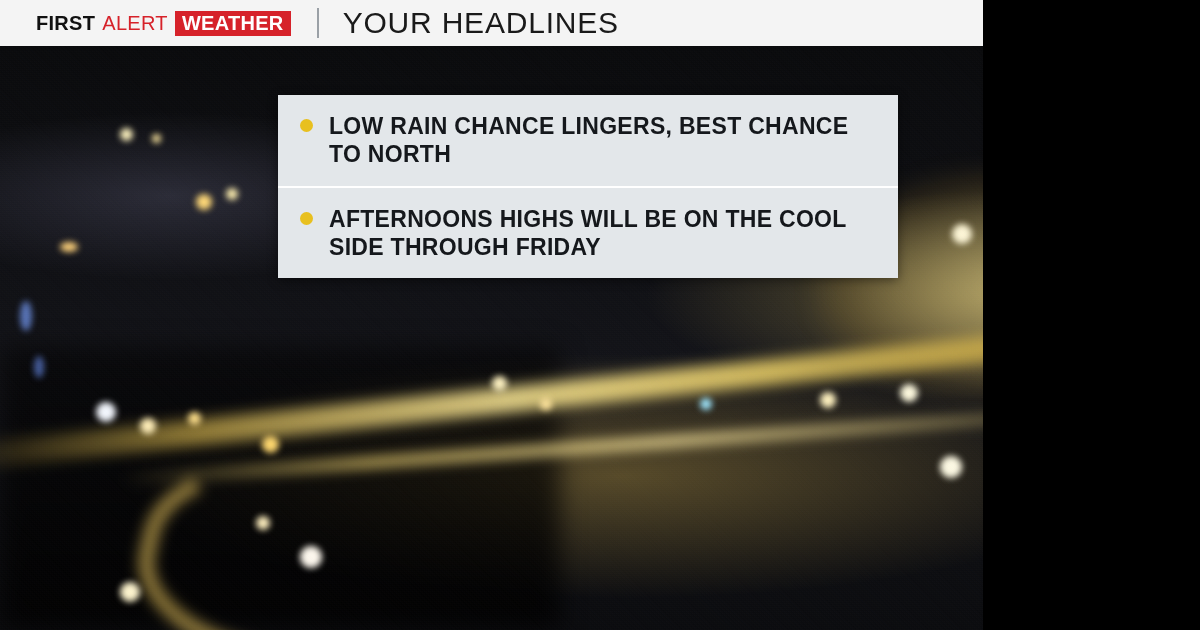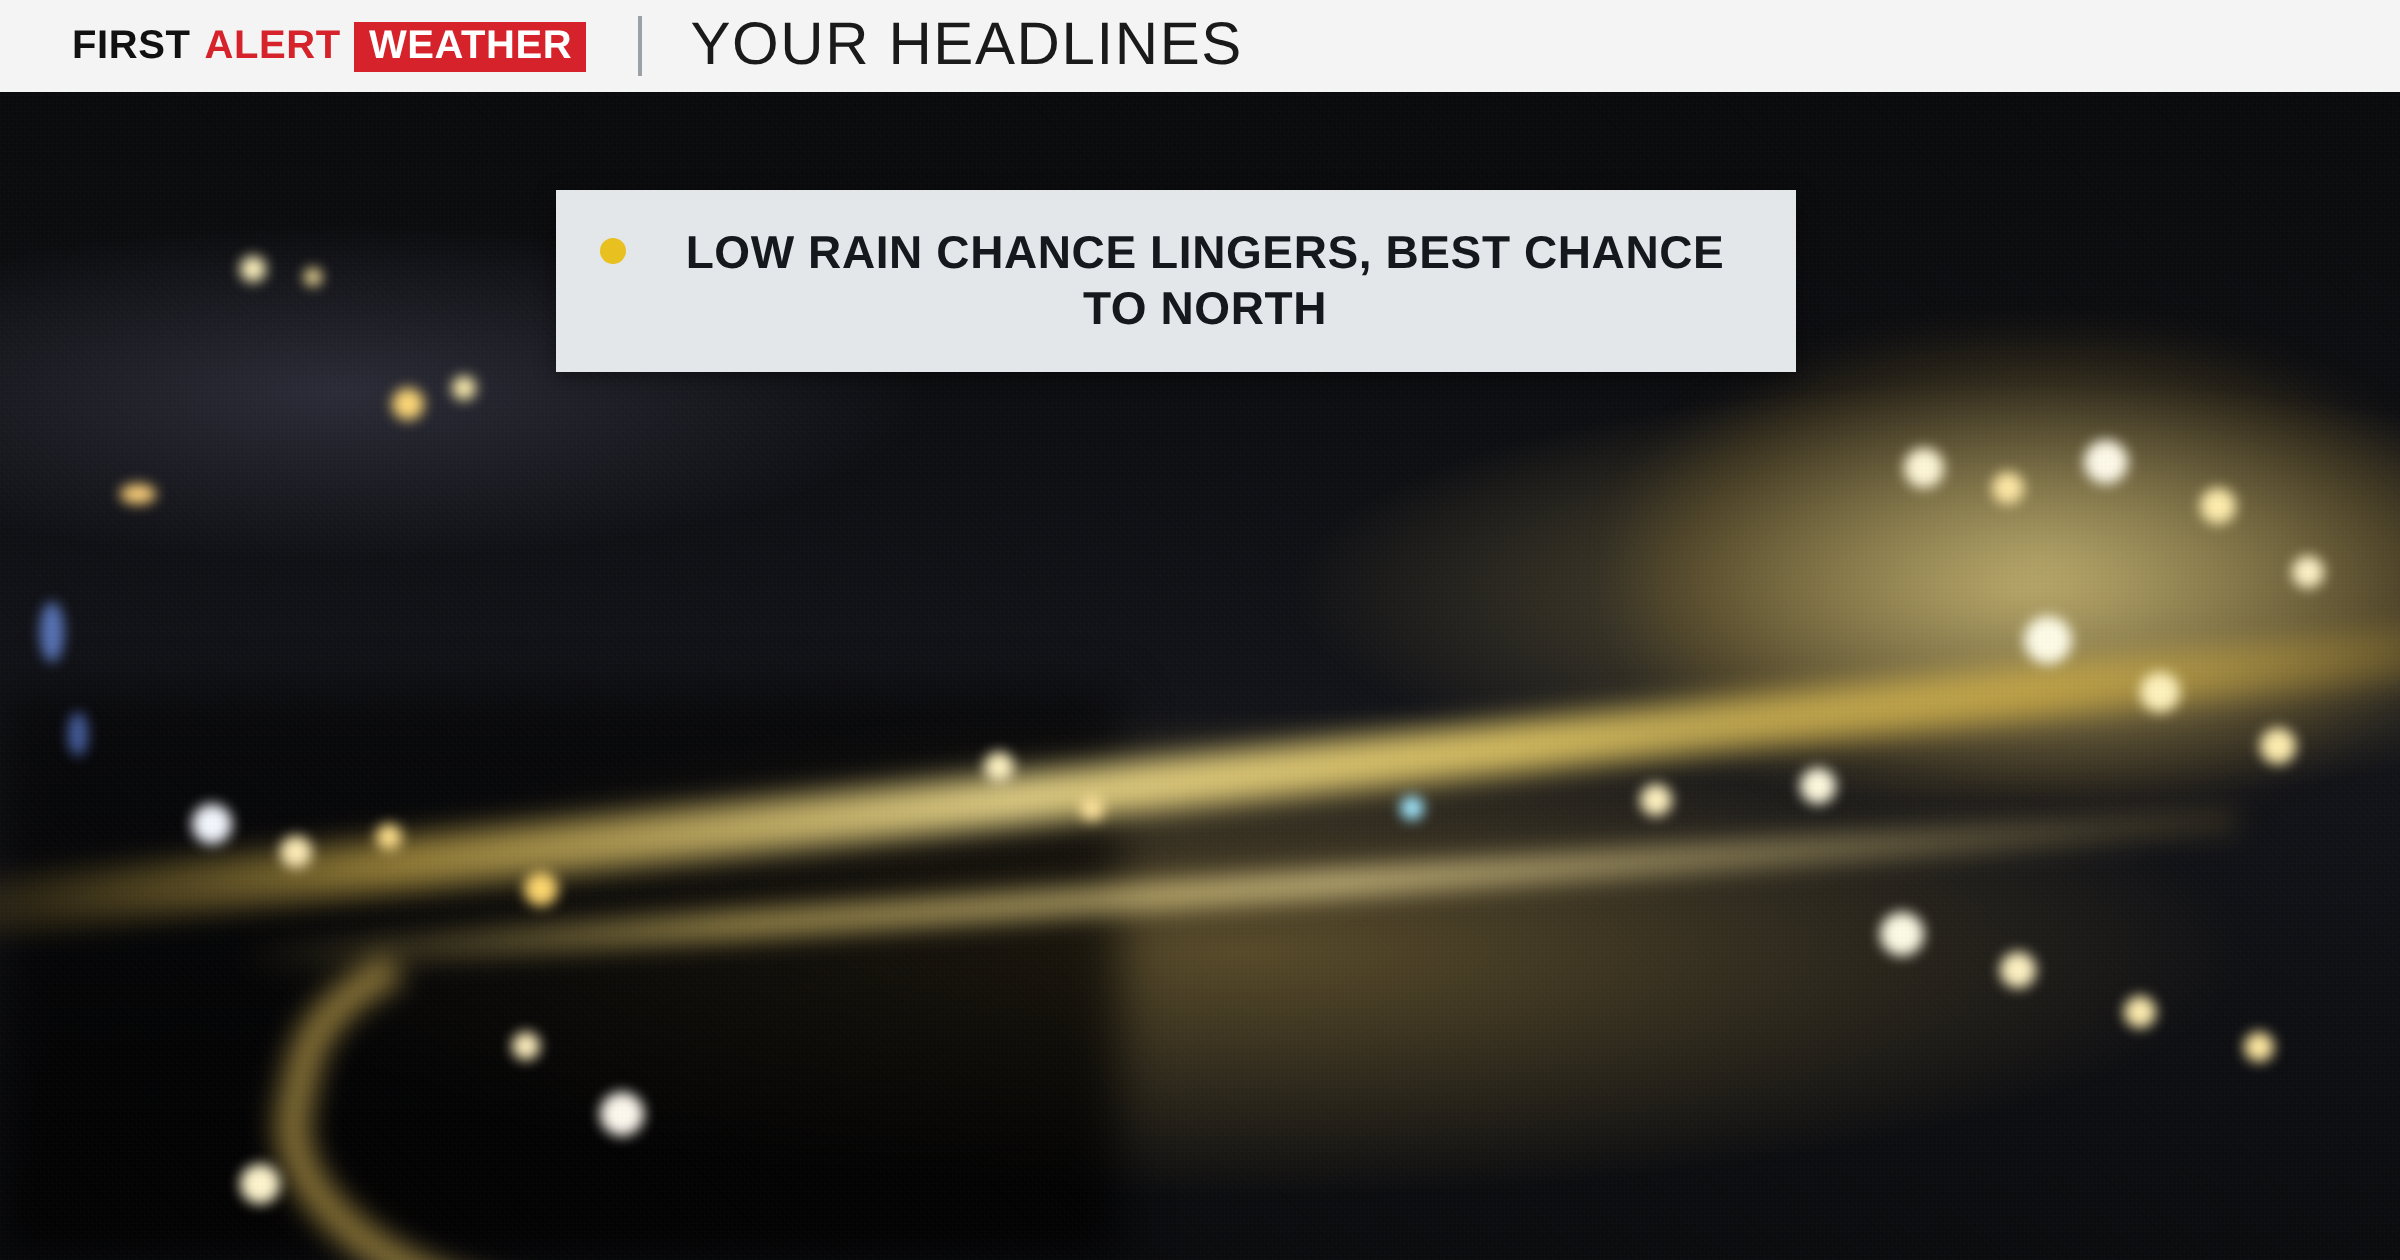--- a/index.html
+++ b/index.html
@@ -8,25 +8,24 @@
     background: #000;
   }
   body {
     width: 1200px;
     height: 630px;
     overflow: hidden;
     font-family: "Liberation Sans", sans-serif;
   }
   .screen {
     position: relative;
-    width: 1200px;
+    width: 983px;
     height: 630px;
     overflow: hidden;
     background: #4c1d95;
-    text-align: center;
   }
 
   
   .header {
     position: absolute;
     top: 0; left: 0;
     width: 1200px;
     height: 46px;
     background: #f4f4f4;
     display: flex;
@@ -43,21 +42,21 @@
   }
   .brand-first {
     font-size: 20px;
     color: #111;
     font-weight: bold;
     letter-spacing: 0.3px;
   }
   .brand-alert {
     font-size: 20px;
     color: #d6222a;
-    font-weight: bold;
+    font-weight: normal;
     margin-left: 7px;
     letter-spacing: 0.3px;
   }
   .brand-weather {
     font-size: 20px;
     color: #ffffff;
     background: #d6222a;
     font-weight: bold;
     margin-left: 7px;
     padding: 2px 7px 3px 7px;
@@ -258,15 +257,19 @@
     <div class="dot" style="left:120px;top:536px;width:20px;height:20px;background:#fff6cf;"></div>
 
     <div class="noise"></div>
   </div>
 
   <div class="panel">
     <div class="headline-row">
       <span class="bullet"></span>
       <span class="headline-text">Low rain chance lingers, best chance to north</span>
     </div>
+    <div class="headline-row">
+      <span class="bullet"></span>
+      <span class="headline-text">Afternoons highs will be on the cool side through Friday</span>
+    </div>
   </div>
 
 </div>
 
 </body></html>

